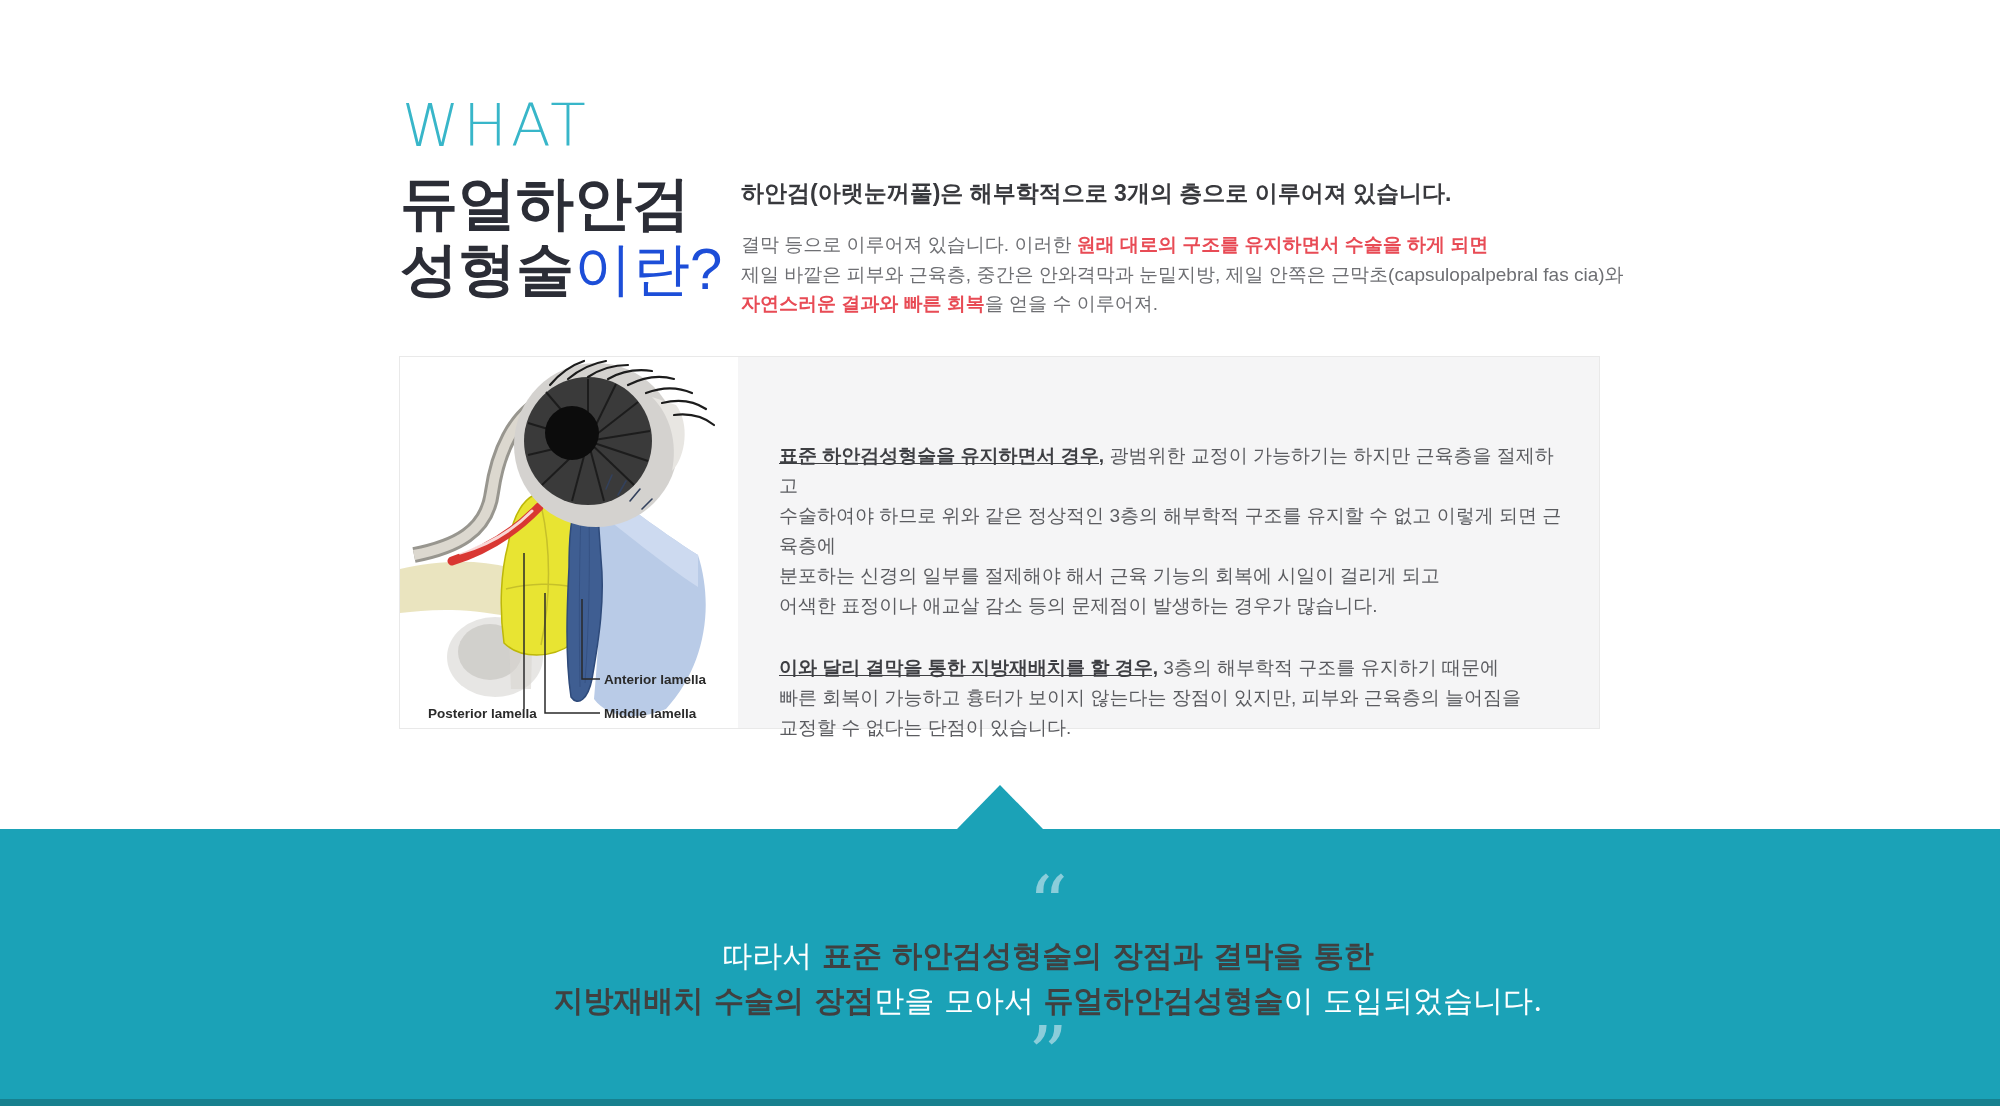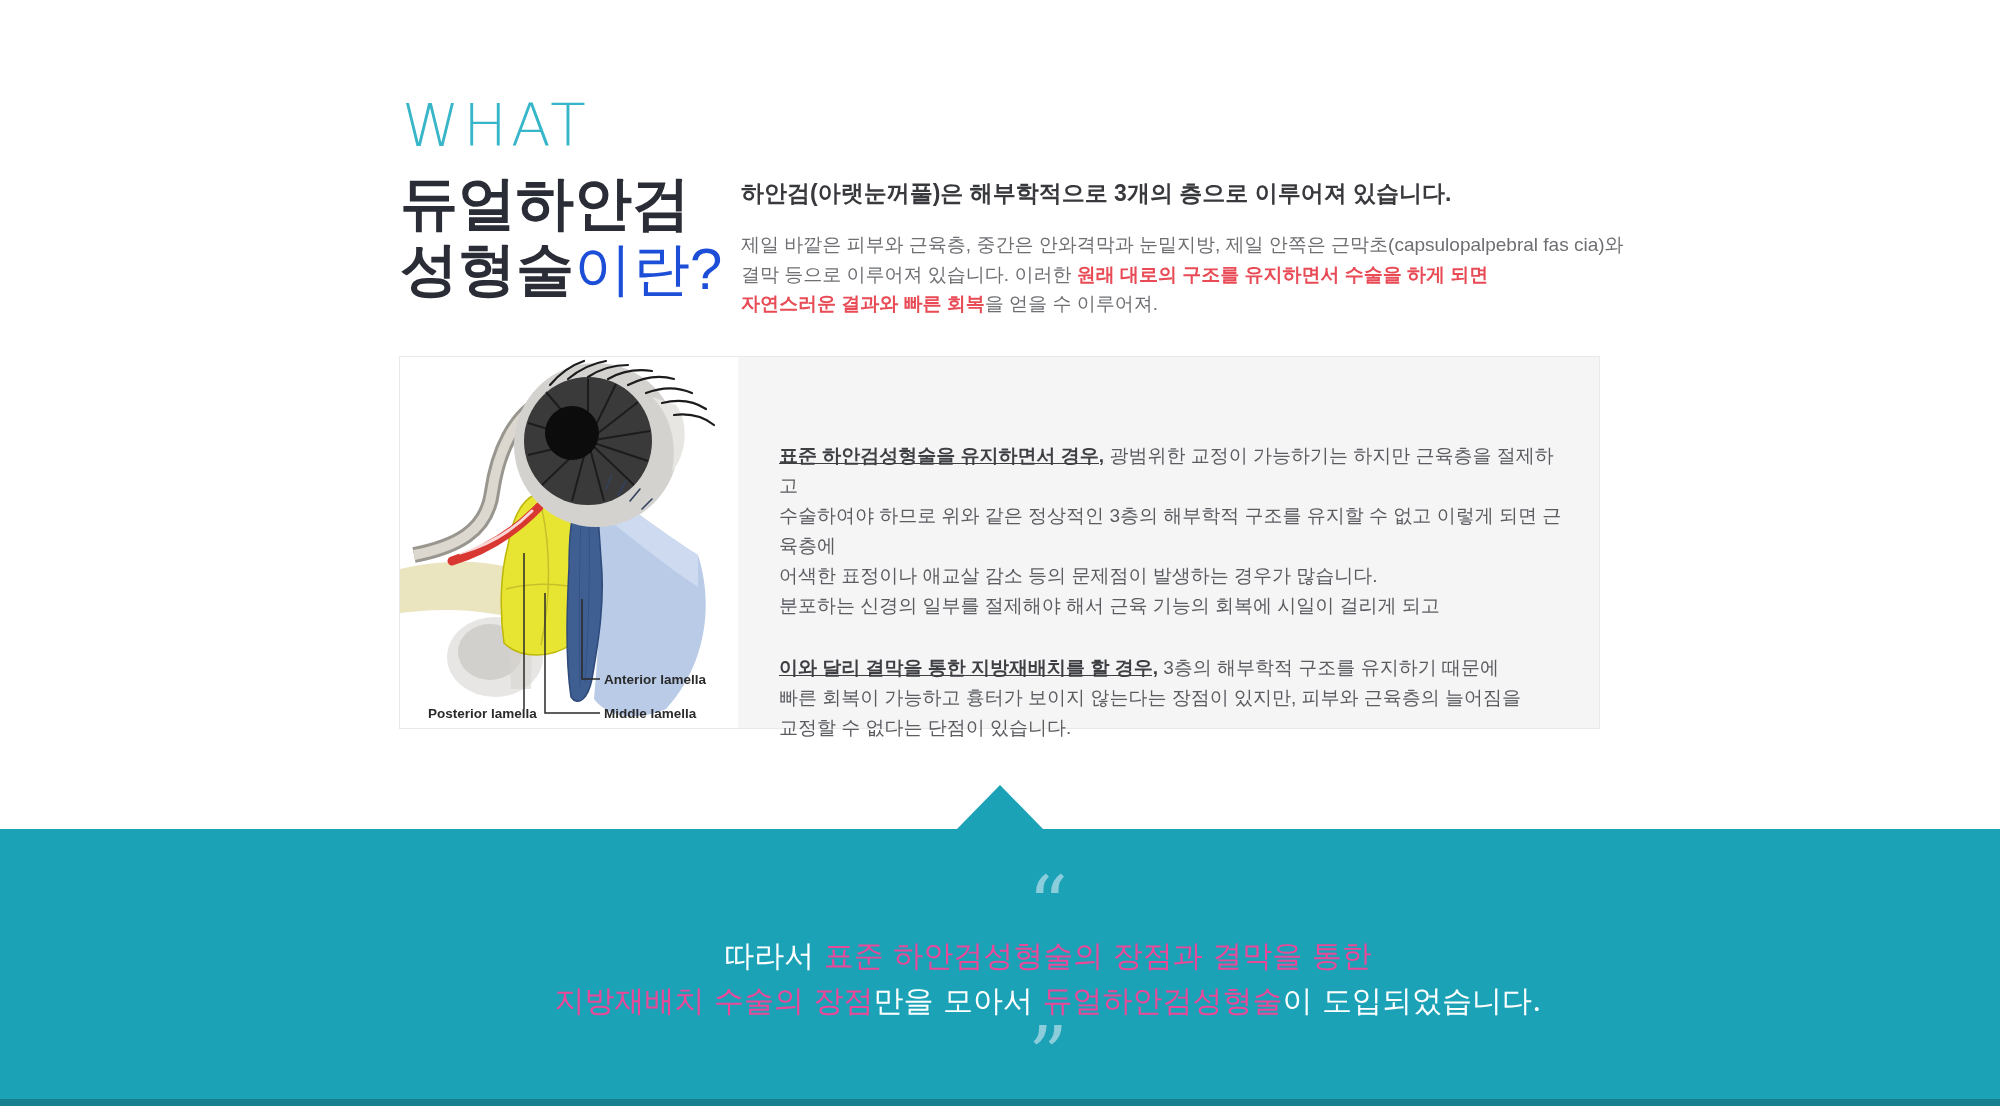--- a/index.html
+++ b/index.html
@@ -53,21 +53,21 @@
     position:absolute;width:2000px;text-align:center;
     font-family:"DejaVu Serif","Liberation Serif",serif;
     color:#8bcdda;font-size:78px;line-height:40px;
   }
   .quote-open{top:885px;}
   .quote-close{top:1035px;}
   .banner-line{
     position:absolute;width:2000px;text-align:center;color:#ffffff;
     font-family:"DejaVu Serif","Liberation Serif",serif;font-size:30px;
   }
-  .banner-line .yl{color:#ec4899;font-weight:400;}
+  .banner-line .yl{color:#404040;font-weight:700;}
   .banner-l1{top:936px;}
   .banner-l2{top:981px;}
   .banner-bottom-strip{
     position:absolute;left:0;bottom:0;width:2000px;height:7px;background:#17808f;
   }
   
   .diag-label{font-family:"Liberation Sans",sans-serif;font-size:13.5px;font-weight:600;fill:#2a2a2a;}
 </style>
 </head>
 <body>
@@ -75,22 +75,22 @@
 <div class="page">
 
   <div class="eyebrow">WHAT</div>
   <div class="title">
     <div><span class="bold">듀얼하안검</span></div>
     <div><span class="bold">성형술</span><span class="light">이란?</span></div>
   </div>
 
   <div class="lead">하안검(아랫눈꺼풀)은 해부학적으로 3개의 층으로 이루어져 있습니다.</div>
   <div class="intro-body">
+    <div><span>결막 등으로 이루어져 있습니다. 이러한 </span><span class="red">원래 대로의 구조를 유지하면서 수술을 하게 되면</span></div>
     <div>제일 바깥은 피부와 근육층, 중간은 안와격막과 눈밑지방, 제일 안쪽은 근막초(capsulopalpebral fas cia)와</div>
-    <div><span>결막 등으로 이루어져 있습니다. 이러한 </span><span class="red">원래 대로의 구조를 유지하면서 수술을 하게 되면</span></div>
     <div><span class="red">자연스러운 결과와 빠른 회복</span><span>을 얻을 수 이루어져.</span></div>
   </div>
 
   <div class="info-box">
 
     <div class="img-panel">
       <svg width="338" height="371" viewBox="0 0 338 371">
         <rect x="0" y="0" width="338" height="371" fill="#ffffff"></rect>
 
         <path d="M198,128 C240,158 272,182 298,198 C314,248 306,308 266,352 C232,366 206,358 194,342 C199,288 201,238 198,192 Z" fill="#b9cbe7"></path>
@@ -163,22 +163,22 @@
         <text class="diag-label" x="204" y="327">Anterior lamella</text>
         <text class="diag-label" x="204" y="361">Middle lamella</text>
         <text class="diag-label" x="28" y="361">Posterior lamella</text>
       </svg>
     </div>
 
     <div class="box-text">
       <div class="para1">
         <div><span class="ul-lead">표준 하안검성형술을 유지하면서 경우,</span><span> 광범위한 교정이 가능하기는 하지만 근육층을 절제하고</span></div>
         <div>수술하여야 하므로 위와 같은 정상적인 3층의 해부학적 구조를 유지할 수 없고 이렇게 되면 근육층에</div>
+        <div>분포하는 신경의 일부를 절제해야 해서 근육 기능의 회복에 시일이 걸리게 되고</div>
         <div>어색한 표정이나 애교살 감소 등의 문제점이 발생하는 경우가 많습니다.</div>
-        <div>분포하는 신경의 일부를 절제해야 해서 근육 기능의 회복에 시일이 걸리게 되고</div>
       </div>
       <div class="para2">
         <div><span class="ul-lead">이와 달리 결막을 통한 지방재배치를 할 경우,</span><span> 3층의 해부학적 구조를 유지하기 때문에</span></div>
         <div>빠른 회복이 가능하고 흉터가 보이지 않는다는 장점이 있지만, 피부와 근육층의 늘어짐을</div>
         <div>교정할 수 없다는 단점이 있습니다.</div>
       </div>
     </div>
   </div>
 
   <div class="banner-notch"></div>

